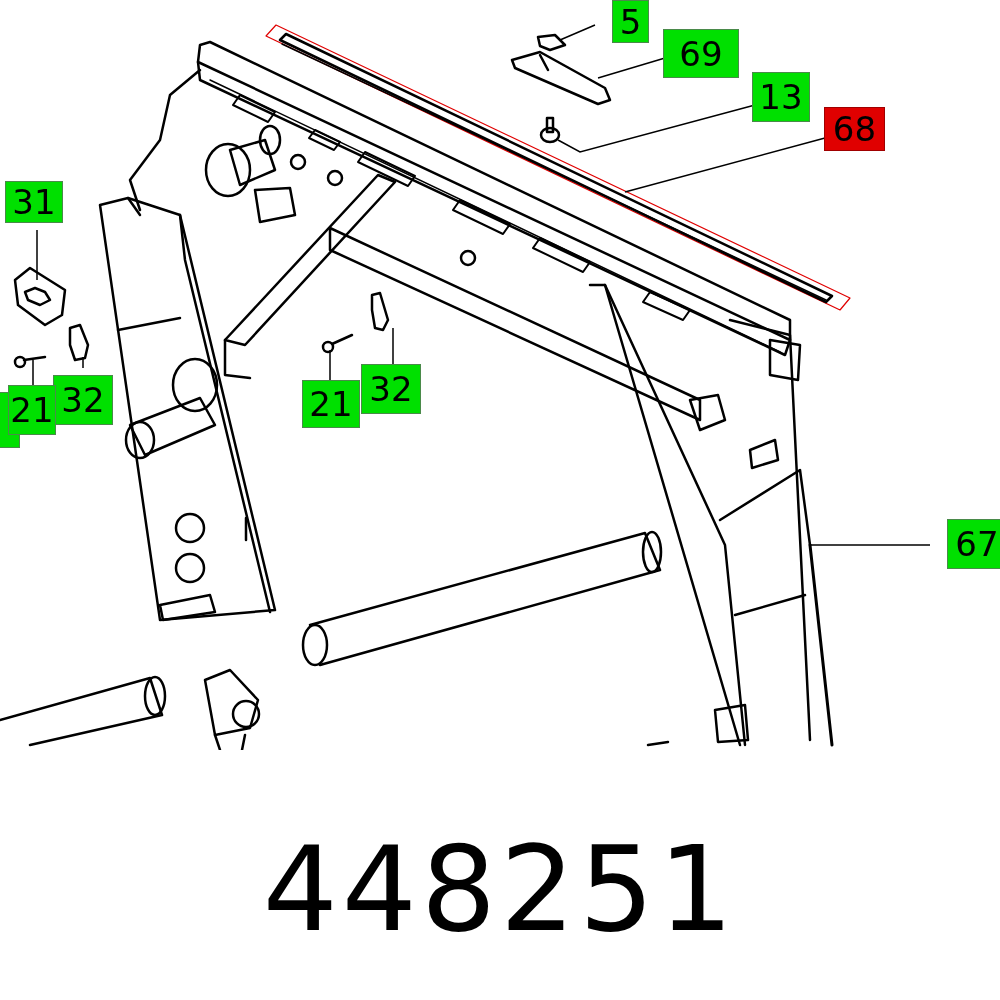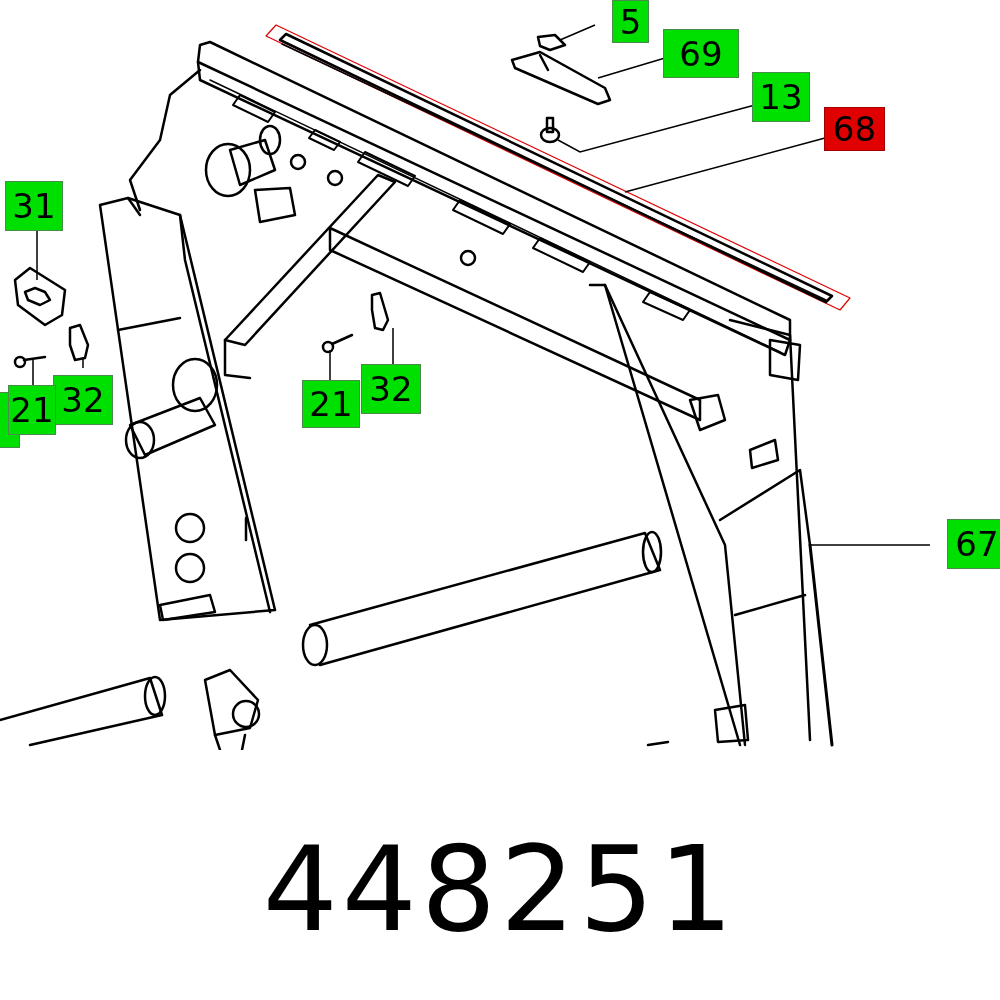--- a/index.html
+++ b/index.html
@@ -125,21 +125,21 @@
     <line x1="330" y1="350" x2="330" y2="380"></line>
     <line x1="393" y1="328" x2="393" y2="365"></line>
     <line x1="810" y1="545" x2="930" y2="545"></line>
   </g>
 </svg>
 
 <div class="callout green" style="left:612px;top:0px;width:37px;height:43px;">5</div>
 <div class="callout green" style="left:663px;top:29px;width:76px;height:49px;">69</div>
 <div class="callout green" style="left:752px;top:72px;width:58px;height:50px;">13</div>
 <div class="callout red" style="left:824px;top:107px;width:61px;height:44px;">68</div>
-<div class="callout green" style="left:5px;top:181px;width:58px;height:50px;">31</div>
+<div class="callout green" style="left:5px;top:181px;width:58px;height:42px;">31</div>
 <div class="callout green" style="left:53px;top:375px;width:60px;height:50px;">32</div>
 <div class="callout green" style="left:-40px;top:392px;width:60px;height:56px;">1</div>
 <div class="callout green" style="left:8px;top:385px;width:48px;height:50px;">21</div>
 <div class="callout green" style="left:302px;top:380px;width:58px;height:48px;">21</div>
 <div class="callout green" style="left:361px;top:364px;width:60px;height:50px;">32</div>
 <div class="callout green" style="left:931px;top:519px;width:60px;height:50px;margin-left:16px;">67</div>
 
 <div class="part-number">448251</div>
 
 </body></html>

